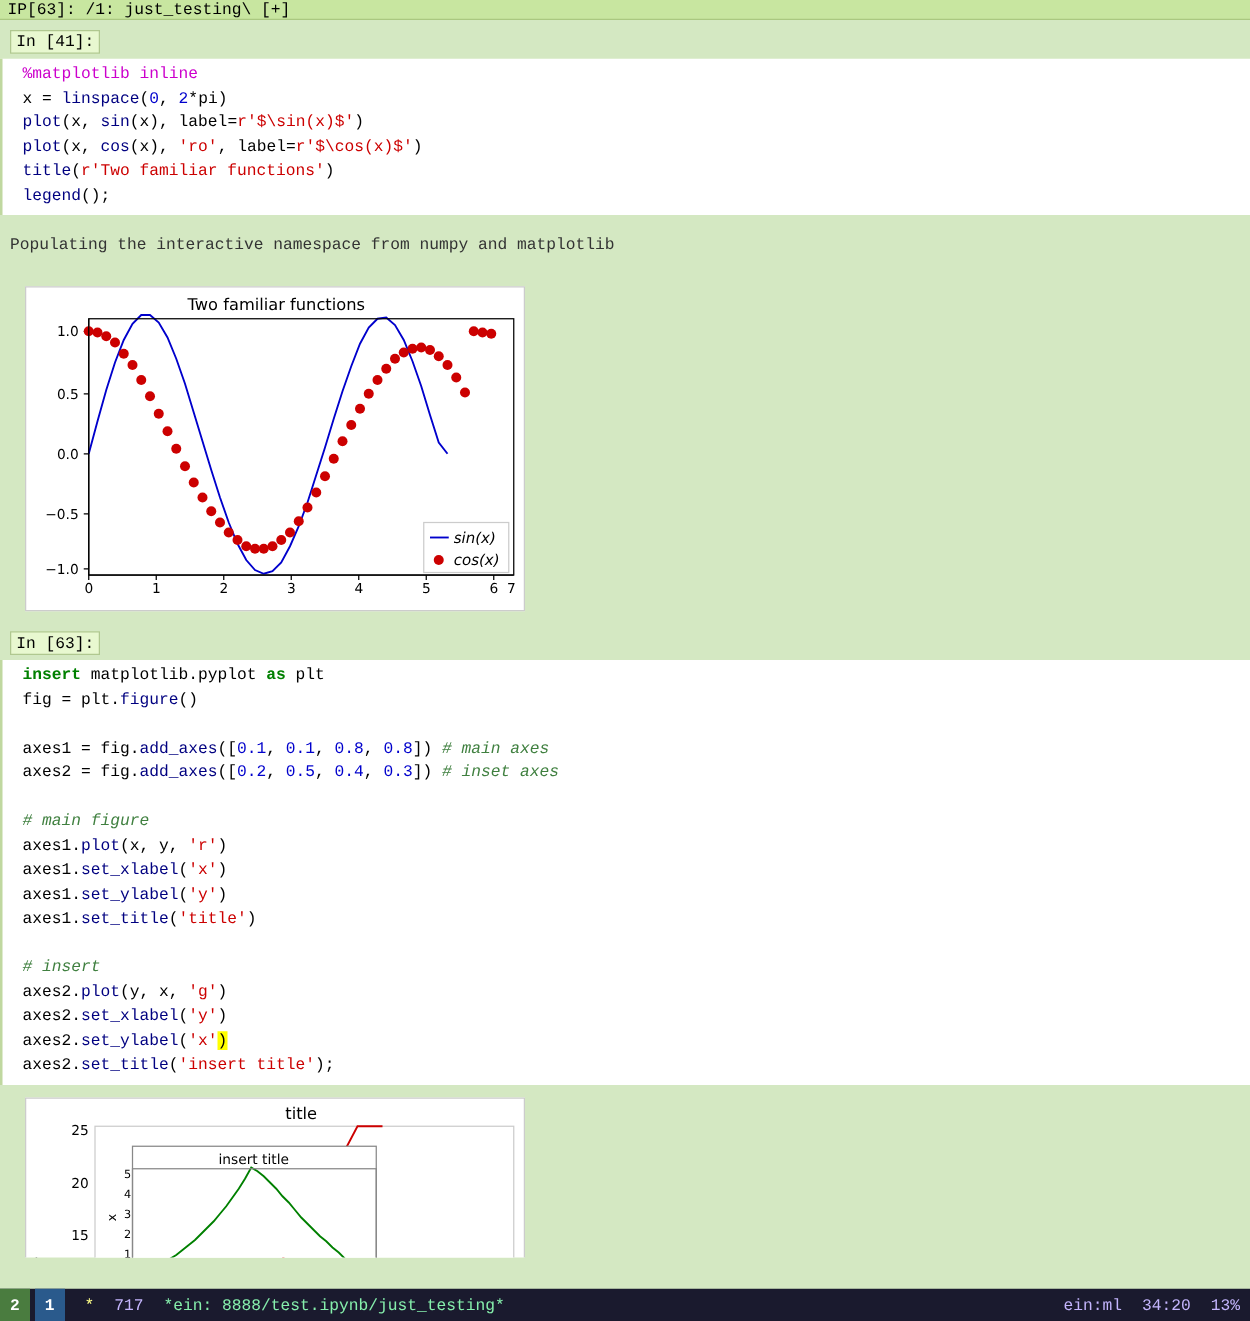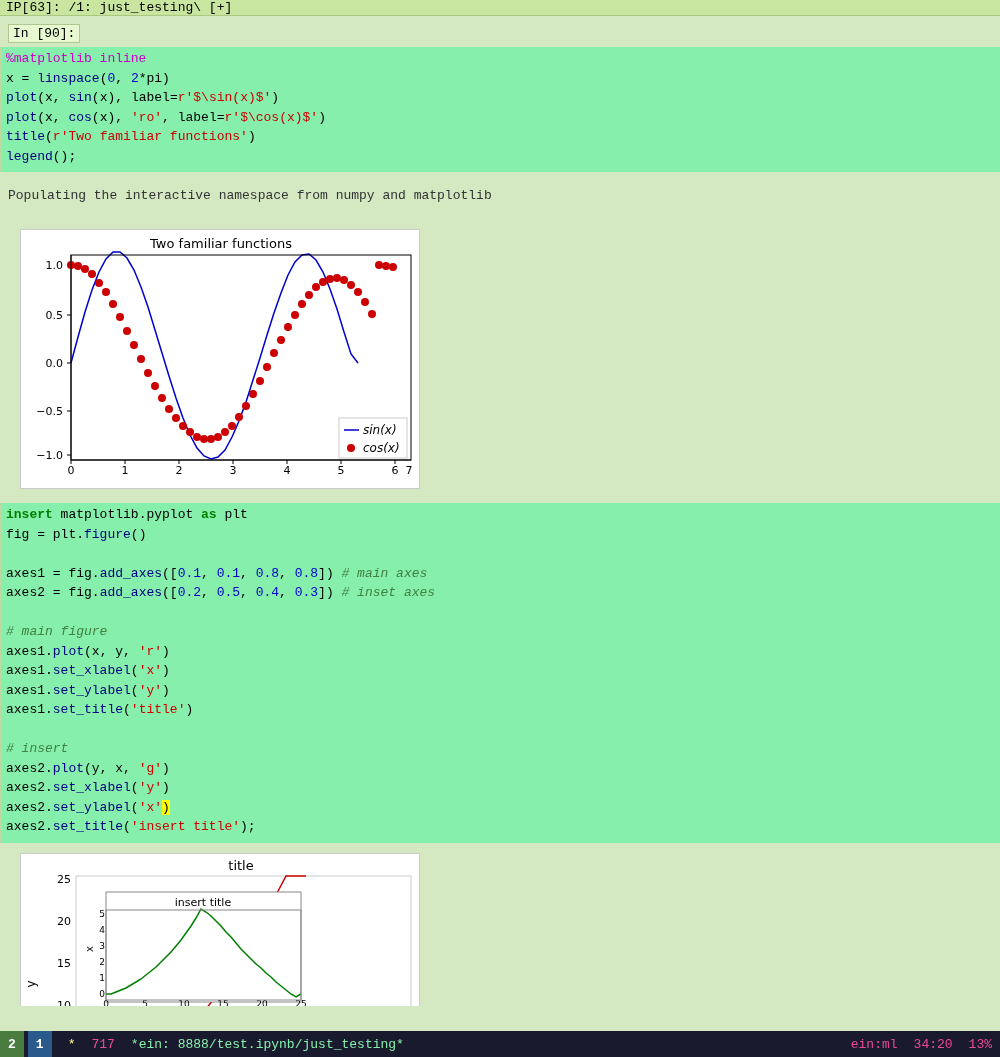--- a/index.html
+++ b/index.html
@@ -34,22 +34,22 @@
     .cell-in-label {
       color: #000;
       background: #e8f8d0;
       padding: 1px 4px;
       display: inline-block;
       margin-bottom: 2px;
       border: 1px solid #b0c890;
     }
 
     .cell-code {
-      background: #86efac;
-      padding: 2px 8px 6px 4px;
+      background: #ffffff;
+      padding: 2px 8px 6px 16px;
       border-left: 2px solid #c0d8a0;
       white-space: pre;
       font-size: 13px;
       line-height: 1.5;
     }
 
     
     .kw { color: #008000; font-weight: bold; } 
     .func { color: #000080; }
     .string { color: #cc0000; }
@@ -100,21 +100,21 @@
       padding: 2px 8px;
       margin-right: 8px;
       font-weight: bold;
       height: 100%;
       display: flex;
       align-items: center;
     }
 
     .status-item {
       padding: 0 8px;
-      color: #ec4899;
+      color: #c4b5fd;
     }
 
     .status-right {
       margin-left: auto;
       display: flex;
       align-items: center;
       justify-content: space-between;
     }
 
     .status-filename {
@@ -140,21 +140,21 @@
 
 <div id="title-bar">
   <span>IP[63]: /1: just_testing\ [+]</span>
 </div>
 
 <div id="notebook-content">
 
   
   <div class="cell">
     <div style="padding: 2px 8px;">
-      <span class="cell-in-label">In [90]:</span>
+      <span class="cell-in-label">In [41]:</span>
     </div>
     <div class="cell-code"><span class="magenta">%matplotlib inline</span>
 <span class="var">x</span> = <span class="func">linspace</span>(<span class="num">0</span>, <span class="num">2</span>*<span class="var">pi</span>)
 <span class="func">plot</span>(<span class="var">x</span>, <span class="func">sin</span>(<span class="var">x</span>), <span class="var">label</span>=<span class="string">r'$\sin(x)$'</span>)
 <span class="func">plot</span>(<span class="var">x</span>, <span class="func">cos</span>(<span class="var">x</span>), <span class="string">'ro'</span>, <span class="var">label</span>=<span class="string">r'$\cos(x)$'</span>)
 <span class="func">title</span>(<span class="string">r'Two familiar functions'</span>)
 <span class="func">legend</span>();</div>
     <div class="output-text">Populating the interactive namespace from numpy and matplotlib</div>
   </div>
 
@@ -256,20 +256,23 @@
 
       <circle cx="330" cy="218" r="4" fill="#cc0000"></circle>
       <text x="342" y="222" font-size="12" font-family="serif" font-style="italic">cos(x)</text>
 
       <rect x="50" y="25" width="340" height="205" fill="none" stroke="#000" stroke-width="1"></rect>
     </svg>
   </div>
 
   
   <div class="cell">
+    <div style="padding: 2px 8px;">
+      <span class="cell-in-label">In [63]:</span>
+    </div>
     <div class="cell-code"><span class="kw">insert</span> matplotlib.pyplot <span class="kw">as</span> plt
 fig = plt.<span class="func">figure</span>()
 
 axes1 = fig.<span class="func">add_axes</span>([<span class="num">0.1</span>, <span class="num">0.1</span>, <span class="num">0.8</span>, <span class="num">0.8</span>]) <span class="comment"># main axes</span>
 axes2 = fig.<span class="func">add_axes</span>([<span class="num">0.2</span>, <span class="num">0.5</span>, <span class="num">0.4</span>, <span class="num">0.3</span>]) <span class="comment"># inset axes</span>
 
 <span class="comment"># main figure</span>
 axes1.<span class="func">plot</span>(x, y, <span class="string">'r'</span>)
 axes1.<span class="func">set_xlabel</span>(<span class="string">'x'</span>)
 axes1.<span class="func">set_ylabel</span>(<span class="string">'y'</span>)

